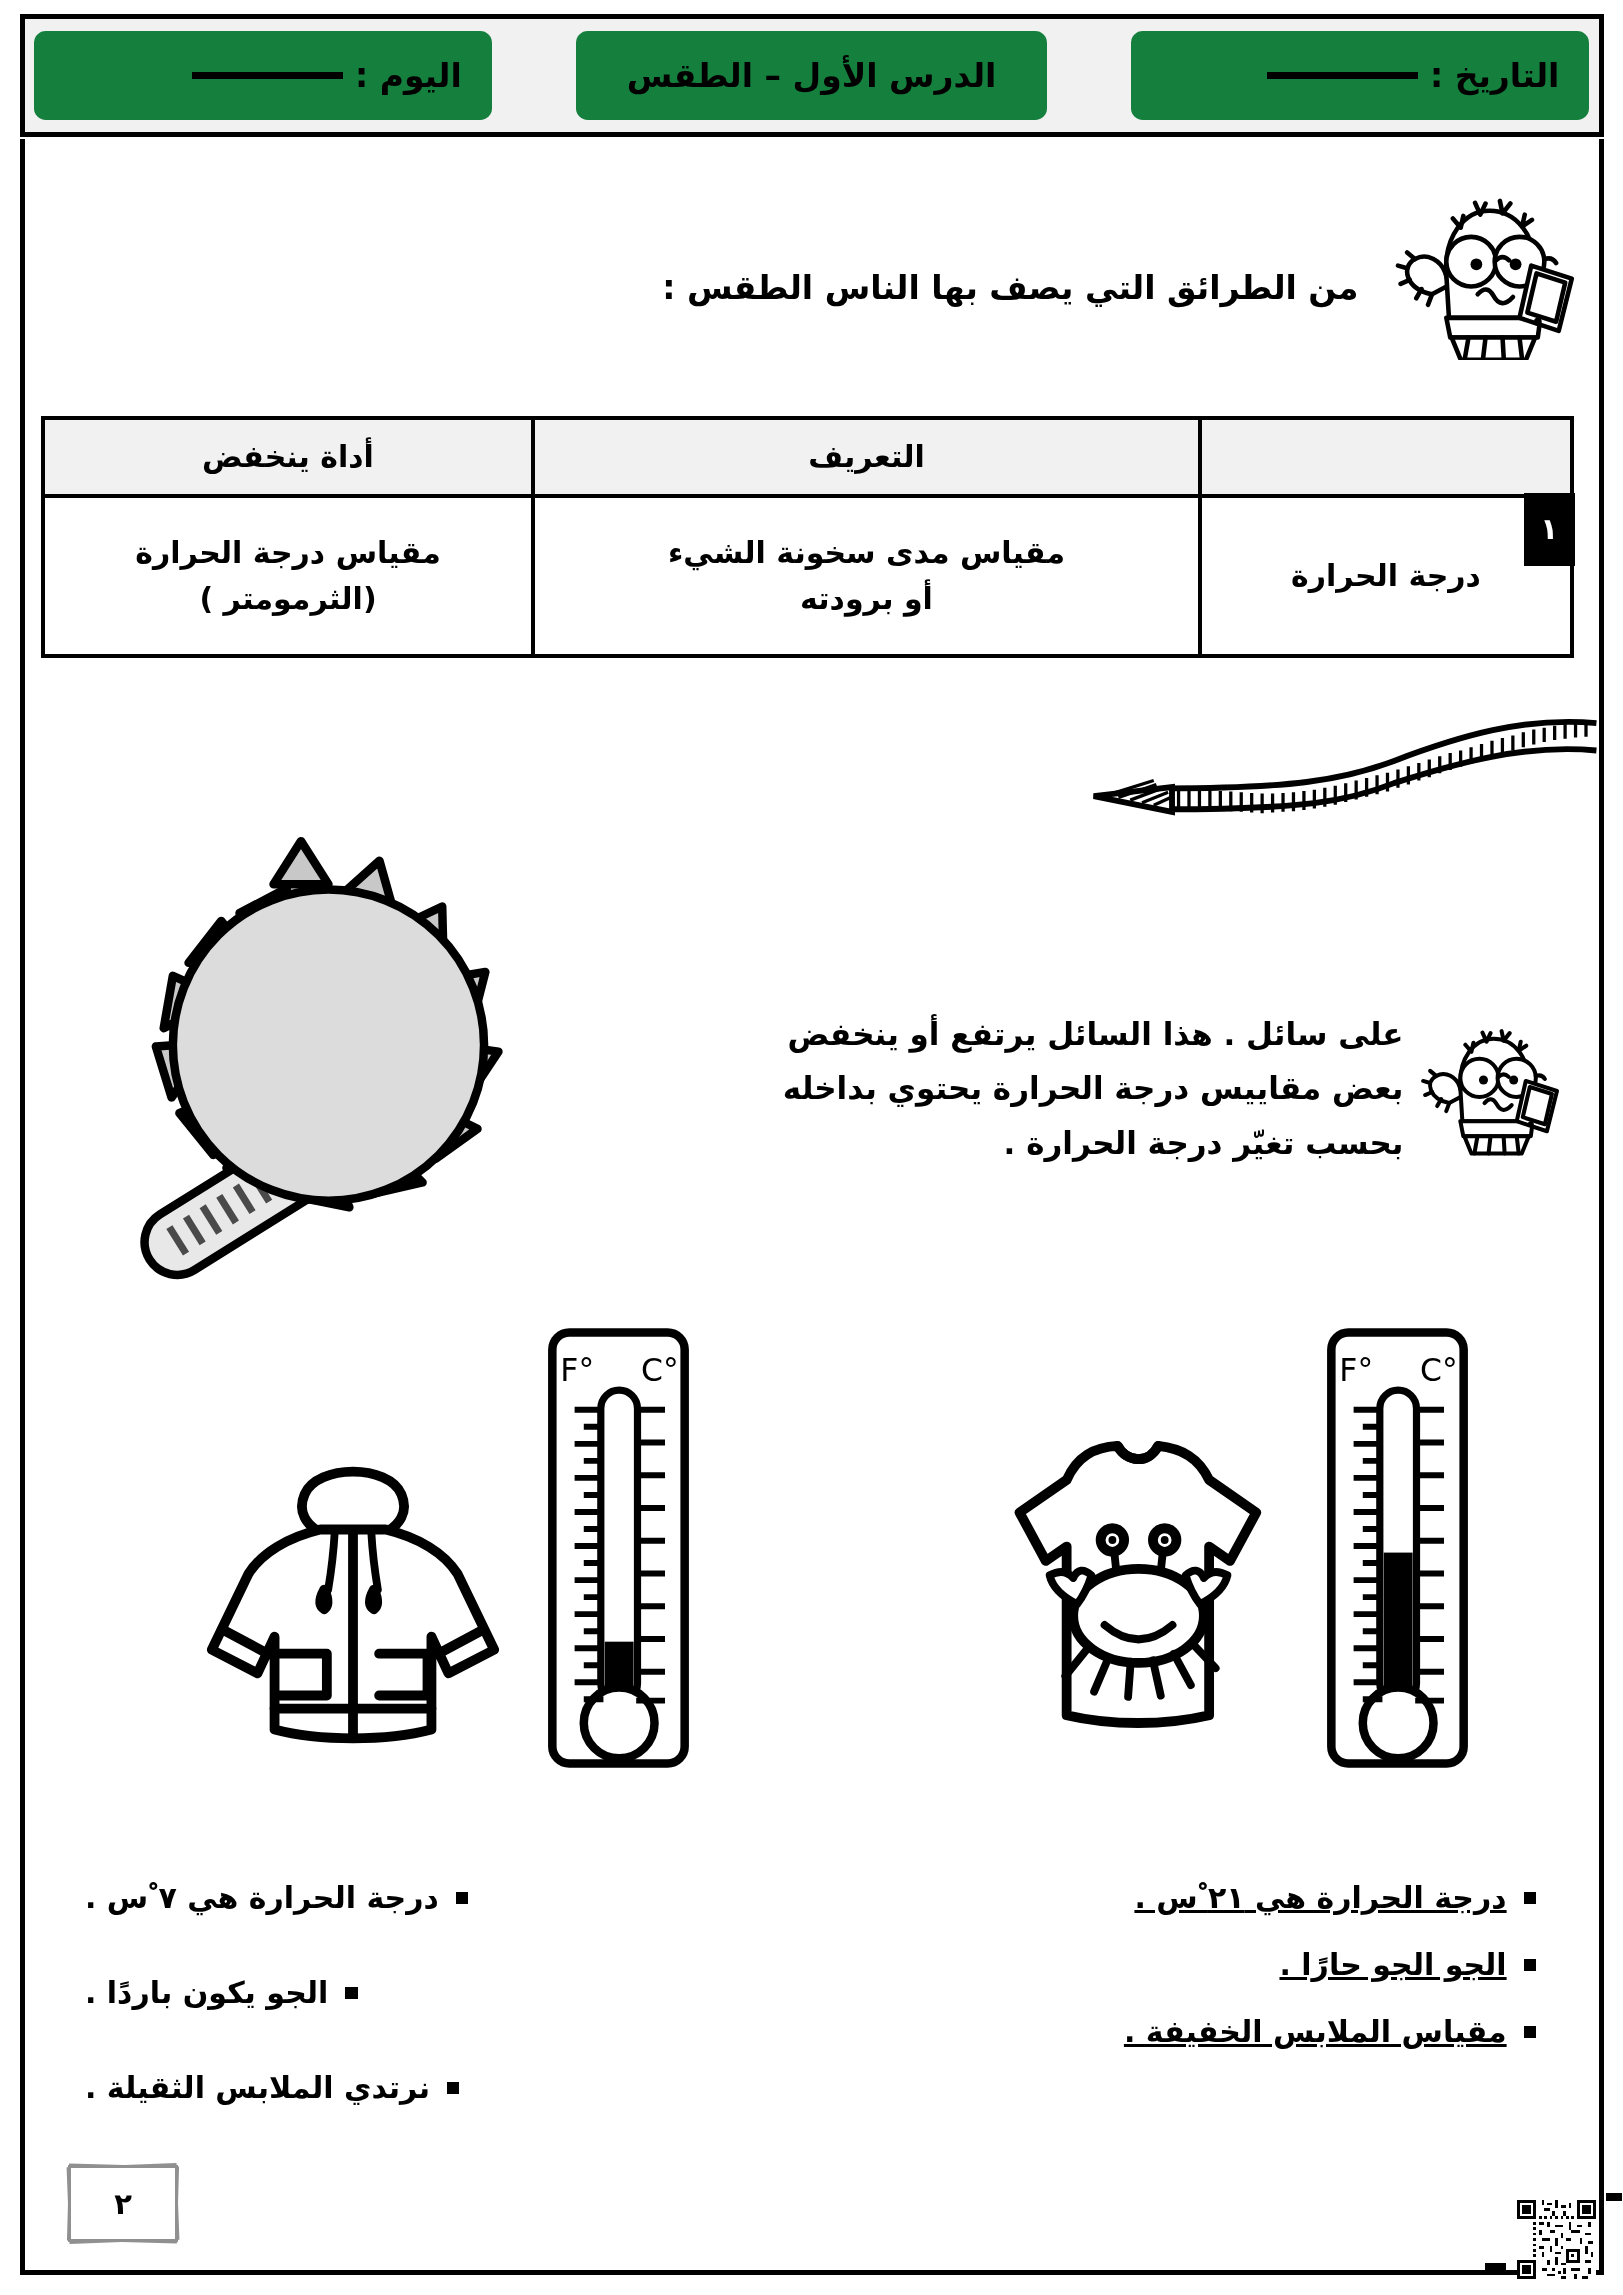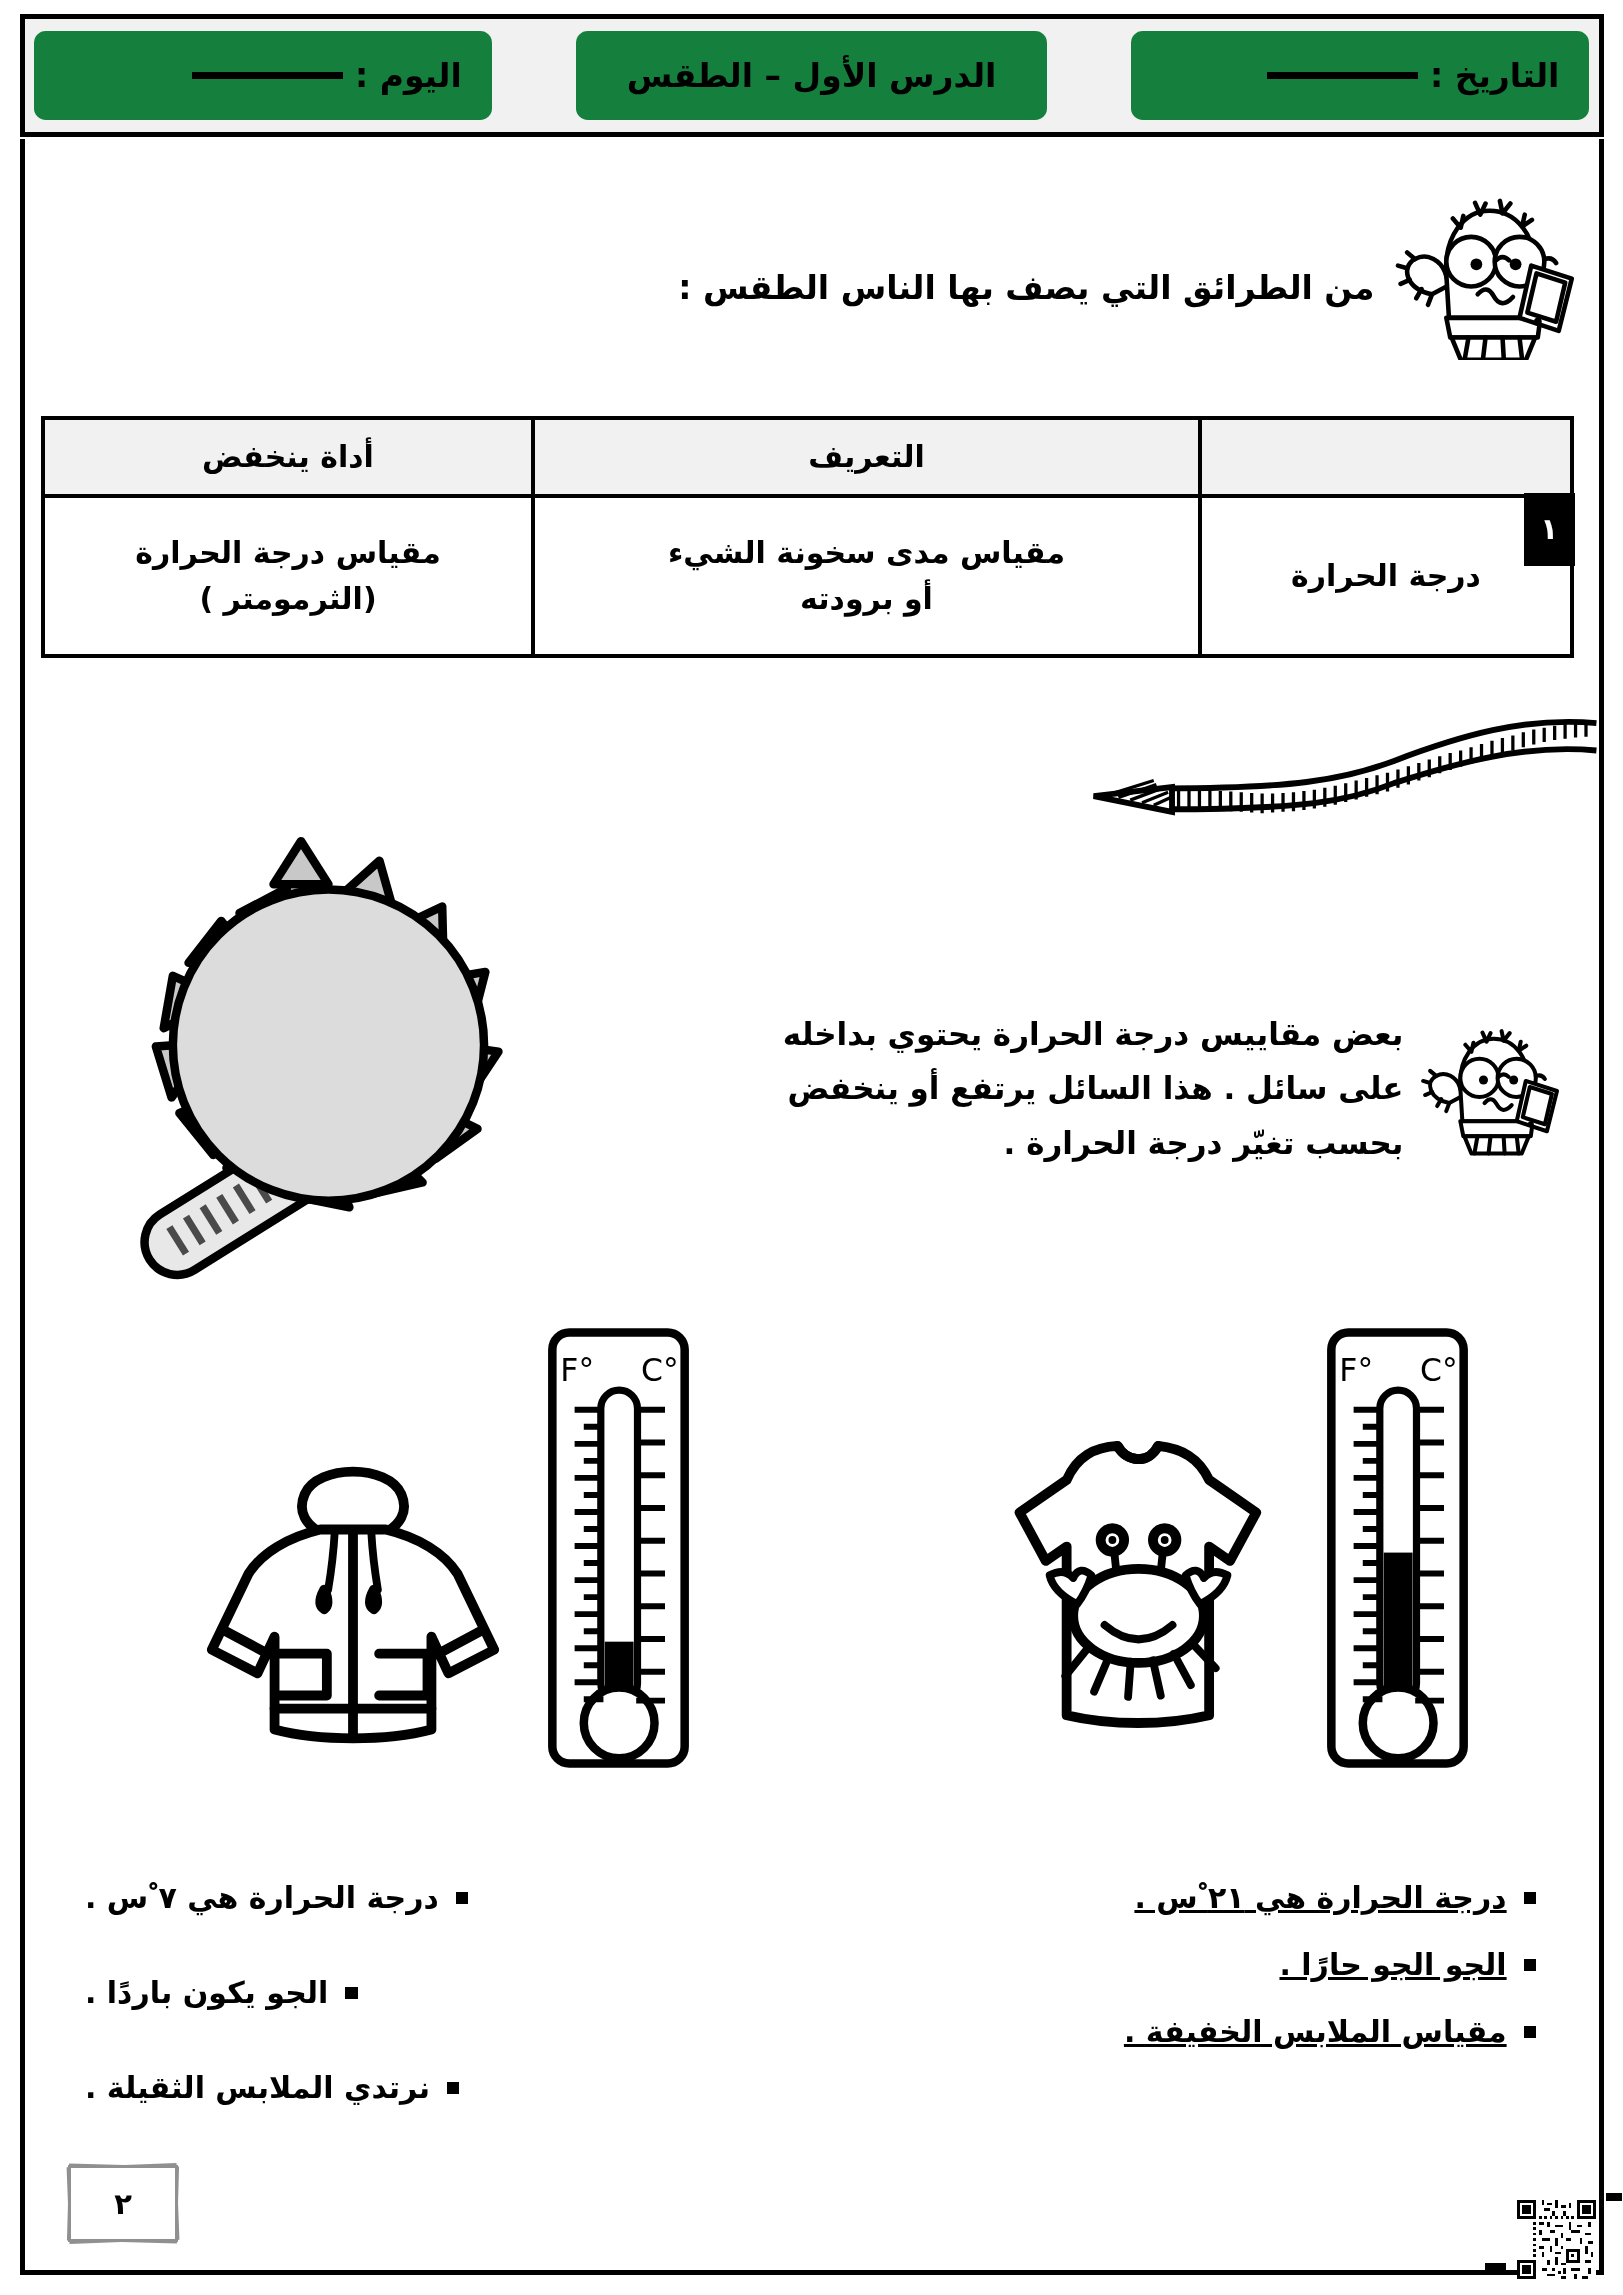--- a/index.html
+++ b/index.html
@@ -91,21 +91,21 @@
   
   .intro-row {
     position: absolute;
     right: 46px;
     top: 196px;
     width: 1505px;
     display: flex;
     flex-direction: row;
     align-items: center;
     justify-content: flex-start;
-    gap: 0;
+    gap: 16px;
   }
   .intro-text {
     font-size: 33px;
     font-weight: bold;
     white-space: nowrap;
     margin-right: 6.5px;
     margin-top: 17px;
   }
 
   
@@ -452,22 +452,22 @@
           <path d="M100 186 L244 186 L240 216 L106 216 Z" fill="#fff"></path>
           <path d="M108 216 L236 216 L222 250 L122 250 Z" fill="#fff"></path>
           <path d="M134 216 L128 250 M160 216 L156 250 M186 216 L188 250 M212 216 L216 250"></path>
           <path d="M230 106 L292 126 L272 206 L212 186 Z" fill="#fff"></path>
           <path d="M238 118 L282 132 L268 192 L224 178 Z" fill="#fff"></path>
           <circle cx="240" cy="192" r="6" fill="#000" stroke="none"></circle>
         </g>
       </svg>
     </div>
     <div class="para-text">
+      <div>على سائل . هذا السائل يرتفع أو ينخفض</div>
       <div>بعض مقاييس درجة الحرارة يحتوي بداخله</div>
-      <div>على سائل . هذا السائل يرتفع أو ينخفض</div>
       <div>بحسب تغيّر درجة الحرارة .</div>
     </div>
   </div>
 
   <div class="panel hot">
     <div class="panel-inner">
 
       <div>
         <svg width="151" height="452" viewBox="0 0 230 690">
           <g stroke="#000" fill="#fff">

